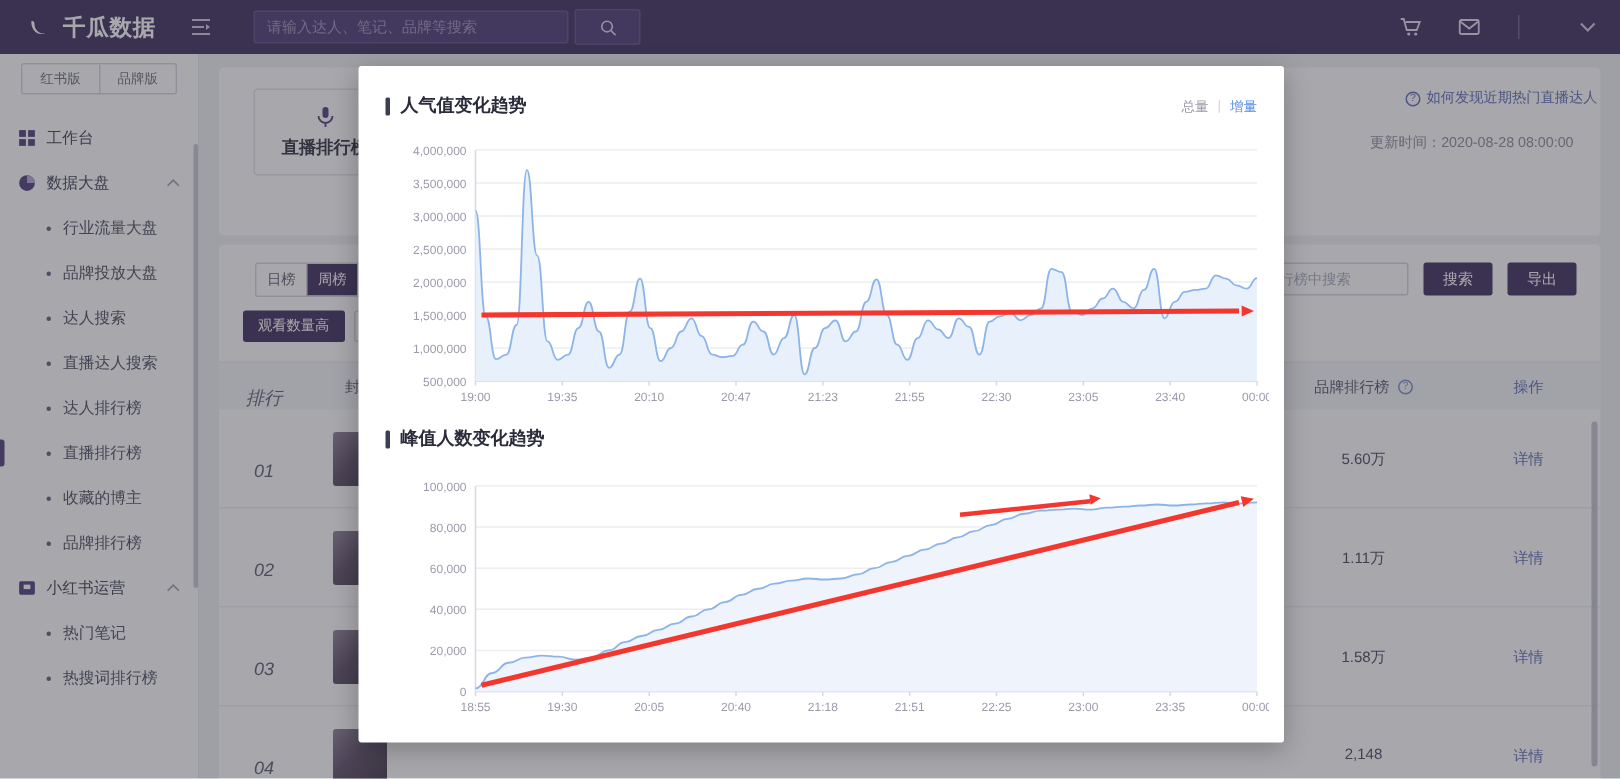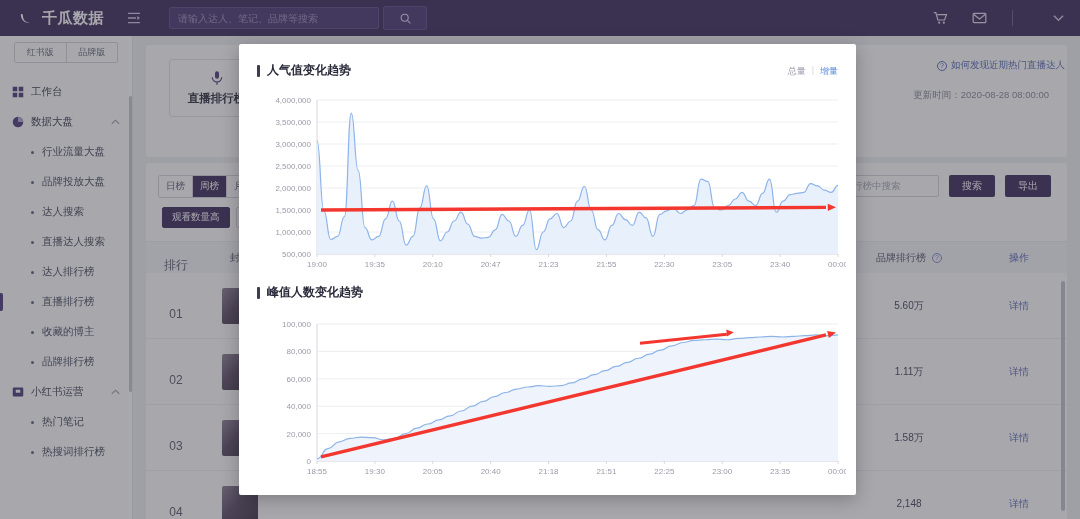--- a/index.html
+++ b/index.html
@@ -100,21 +100,21 @@
     width: 10px; height: 10px; border: 1px solid #5b6bb5; border-radius: 50%;
     font-size: 7px; display: inline-flex; align-items: center; justify-content: center;
     margin-right: 4px;
   }
   .upd-time { position: absolute; right: 18px; top: 44px; font-size: 9.5px; color: #8a8a9b; }
 
   .panel-main {
     position: absolute; top: 127px; left: 13px; width: 921px; height: 380px;
     background: #ffffff; border-radius: 3px;
   }
-  .filter-row { position: absolute; top: 12px; left: 12px; display: flex; align-items: center; }
+  .filter-row { position: absolute; top: 12px; left: 24px; display: flex; align-items: center; }
   .tabgroup { display: flex; border: 1px solid #d6d6de; border-radius: 2px; overflow: hidden; }
   .tab {
     min-width: 31px; height: 21px; font-size: 9.5px; color: #5b5b6e;
     display: flex; align-items: center; justify-content: center; padding: 0 7px; background: #fff;
   }
   .tab + .tab { border-left: 1px solid #d6d6de; }
   .tab.sel { background: #3b2a5c; color: #ffffff; }
   .sort-row { position: absolute; top: 44px; left: 16px; display: flex; align-items: center; }
   .sortbtn {
     height: 21px; font-size: 9.5px; padding: 0 9px; border: 1px solid #d6d6de;
@@ -139,21 +139,21 @@
   .thead {
     position: absolute; top: 78px; left: 0; width: 921px; height: 32px;
     background: #f6f6f9; display: flex; align-items: center;
     font-size: 10px; color: #55556a; border-top: 1px solid #edeef2;
   }
   .tbody { position: absolute; top: 110px; left: 0; width: 921px; }
   .trow {
     display: flex; align-items: center; height: 66px;
     border-bottom: 1px solid #eff0f4; font-size: 10px; color: #44445a;
   }
-  .c-rank { width: 60px; text-align: center; font-size: 12px; color: #5a5a70; margin-top: 16px; }
+  .c-rank { width: 60px; text-align: center; font-style: italic; font-size: 12px; color: #5a5a70; margin-top: 16px; }
   .c-cover { width: 68px; display: flex; justify-content: center; }
   .cover-img {
     width: 36px; height: 36px; border-radius: 2px;
     background: linear-gradient(135deg,#8e8196 0%,#5a4b63 45%,#3a3040 100%);
   }
   .c-title { width: 150px; padding-right: 8px; }
   .c-author { width: 150px; display: flex; align-items: center; font-weight: bold; }
   .c-date { width: 150px; color: #8c8c9c; }
   .c-num { width: 120px; }
   .c-intent { width: 130px; text-align: center; }

